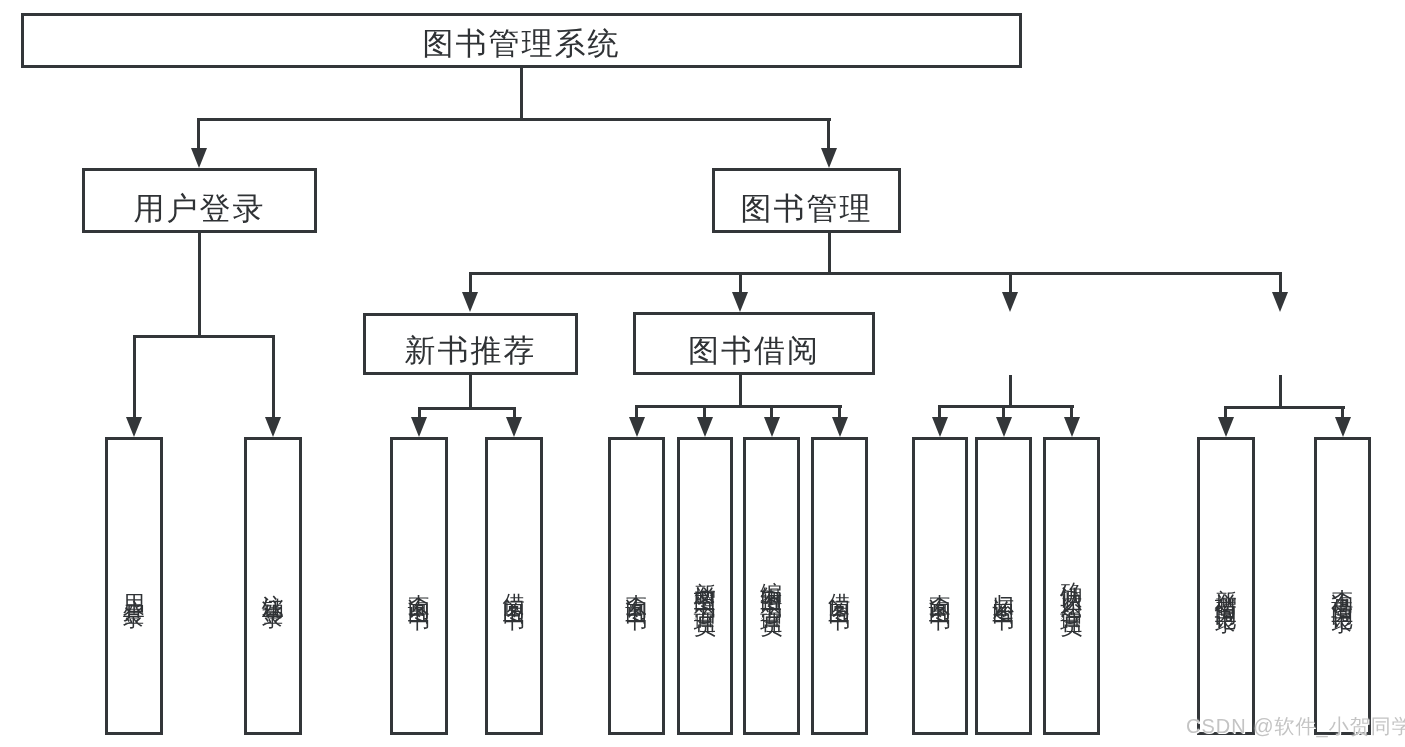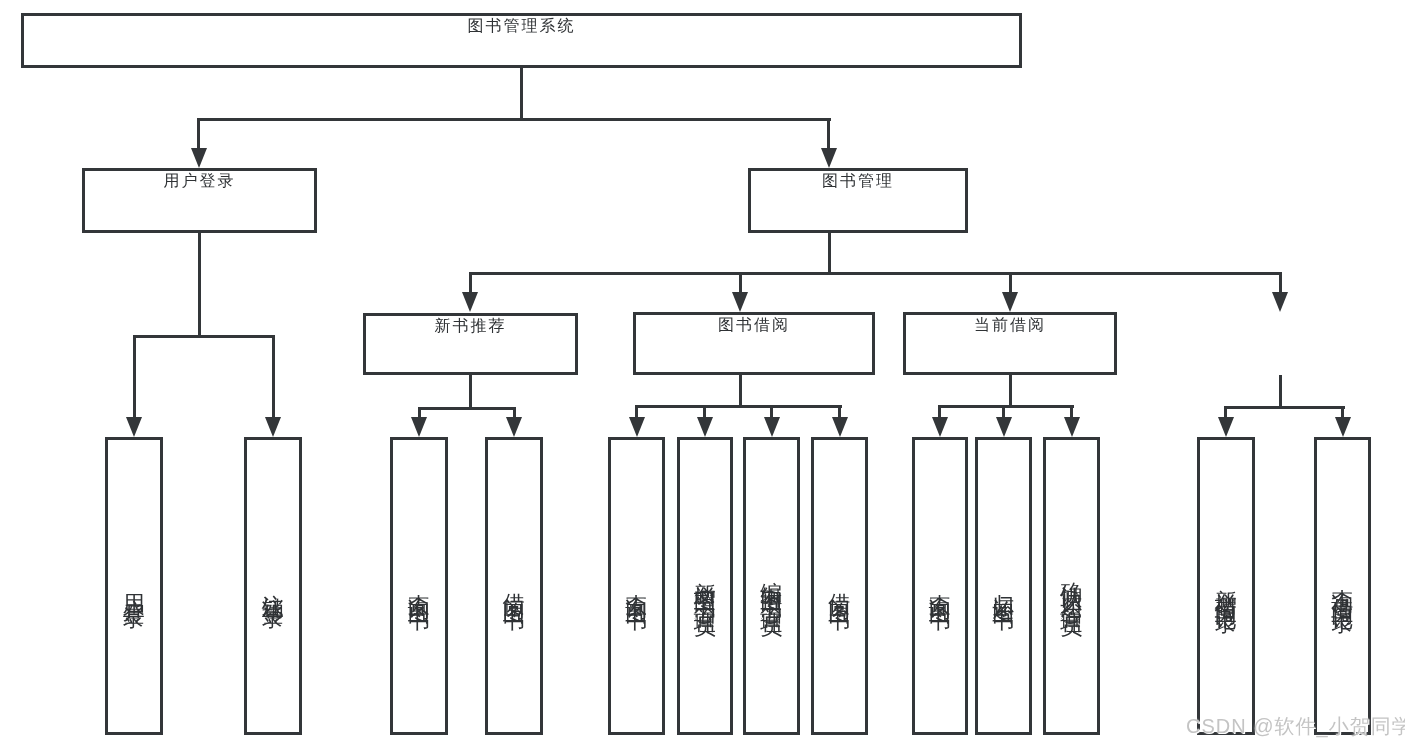--- a/index.html
+++ b/index.html
@@ -10,23 +10,23 @@
     width:1405px; height:747px;
     background:#ffffff;
     overflow:hidden;
     color:#333333;
   }
   .node {
     position:absolute;
     border:3px solid #333639;
     background:#ffffff;
     display:flex;
-    align-items:flex-start;
+    align-items:flex-end;
     justify-content:center;
-    font-size:16px;
+    font-size:31px;
     letter-spacing:2px;
     color:#2f3235;
     z-index:2;
   }
   .leaf {
     position:absolute;
     top:437px;
     height:298px;
     border:3px solid #333639;
     background:#ffffff;
@@ -75,21 +75,21 @@
   <div class="vline" style="left:520px; top:68px; height:52px;"></div>
   <div class="hline" style="left:197px; top:118px; width:634px;"></div>
   <div class="vline" style="left:197px; top:118px; height:34px;"></div>
   <div class="arrow" style="left:191px; top:148px;"></div>
   <div class="vline" style="left:827px; top:118px; height:34px;"></div>
   <div class="arrow" style="left:821px; top:148px;"></div>
 
   <div class="node" style="left:82px; top:168px; width:235px; height:65px;">
     <span>用户登录</span>
   </div>
-  <div class="node" style="left:712px; top:168px; width:220px; height:65px;margin-left:36px;">
+  <div class="node" style="left:712px; top:168px; width:189px; height:65px;">
     <span>图书管理</span>
   </div>
 
   <div class="vline" style="left:198px; top:233px; height:102px;"></div>
   <div class="hline" style="left:133px; top:335px; width:142px;"></div>
   <div class="vline" style="left:133px; top:335px; height:84px;"></div>
   <div class="arrow" style="left:126px; top:417px;"></div>
   <div class="vline" style="left:272px; top:335px; height:84px;"></div>
   <div class="arrow" style="left:265px; top:417px;"></div>
 
@@ -102,23 +102,20 @@
   <div class="vline" style="left:1009px; top:272px; height:24px;"></div>
   <div class="arrow" style="left:1002px; top:292px;"></div>
   <div class="vline" style="left:1279px; top:272px; height:24px;"></div>
   <div class="arrow" style="left:1272px; top:292px;"></div>
 
   <div class="node" style="left:363px; top:313px; width:215px; height:62px;">
     <span>新书推荐</span>
   </div>
   <div class="node" style="left:633px; top:312px; width:242px; height:63px;">
     <span>图书借阅</span>
-  </div>
-  <div class="node" style="left:903px; top:312px; width:214px; height:63px;">
-    <span>当前借阅</span>
   </div>
 
   <div class="vline" style="left:469px; top:375px; height:32px;"></div>
   <div class="hline" style="left:418px; top:407px; width:98px;"></div>
   <div class="vline" style="left:418px; top:407px; height:12px;"></div>
   <div class="arrow" style="left:411px; top:417px;"></div>
   <div class="vline" style="left:513px; top:407px; height:12px;"></div>
   <div class="arrow" style="left:506px; top:417px;"></div>
 
   <div class="vline" style="left:739px; top:375px; height:30px;"></div>

